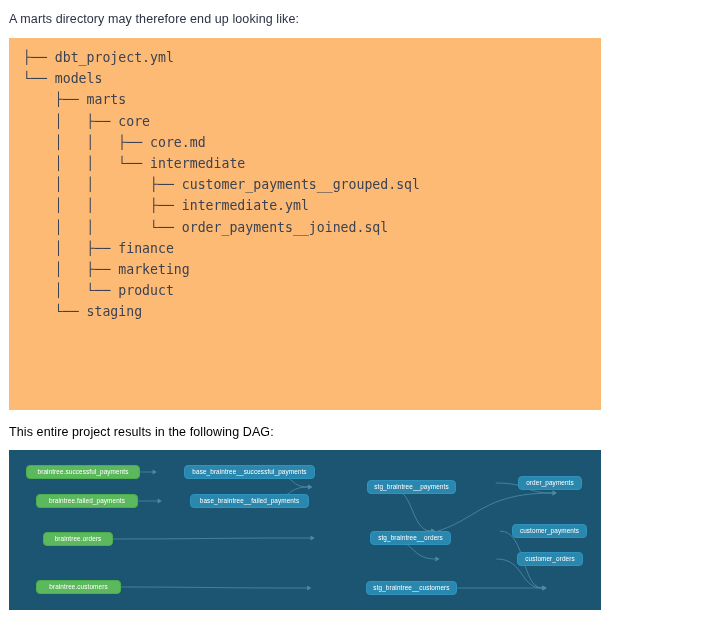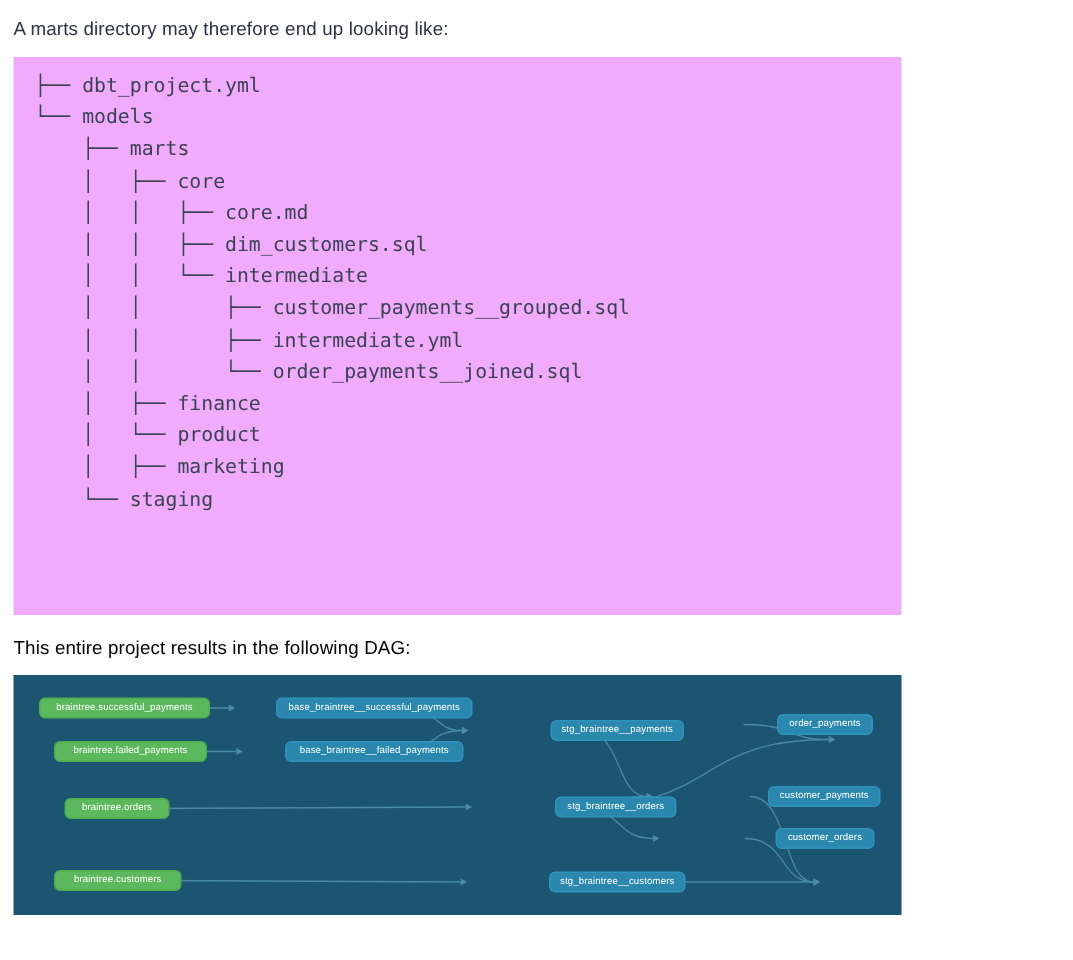--- a/index.html
+++ b/index.html
@@ -27,21 +27,21 @@
     font-size: 12.5px;
     line-height: 16px;
     color: #2c3244;
     padding: 11px 0 0 9px;
     letter-spacing: 0.1px;
   }
 
   
   .code-block {
     margin: 11px 9px 0 9px;
-    background: #f0abfc;
+    background: #fdba74;
     padding: 9px 0 9px 14px;
     box-sizing: border-box;
     height: 372px;
   }
   .code-line {
     font-family: "DejaVu Sans Mono", "Liberation Mono", monospace;
     font-size: 13.2px;
     line-height: 21.2px;
     color: #3b4252;
     white-space: pre;
@@ -103,28 +103,27 @@
 
   <div class="intro-text">A marts directory may therefore end up looking like:</div>
 
   <div class="code-block">
     <div id="tree-lines">
         <div class="code-line">├── dbt_project.yml</div>
         <div class="code-line">└── models</div>
         <div class="code-line">    ├── marts</div>
         <div class="code-line">    │   ├── core</div>
         <div class="code-line">    │   │   ├── core.md</div>
-        <div class="code-line">    │   │   ├── dim_customers.sql</div>
         <div class="code-line">    │   │   └── intermediate</div>
         <div class="code-line">    │   │       ├── customer_payments__grouped.sql</div>
         <div class="code-line">    │   │       ├── intermediate.yml</div>
         <div class="code-line">    │   │       └── order_payments__joined.sql</div>
         <div class="code-line">    │   ├── finance</div>
+        <div class="code-line">    │   ├── marketing</div>
         <div class="code-line">    │   └── product</div>
-        <div class="code-line">    │   ├── marketing</div>
         <div class="code-line">    └── staging</div>
       </div>
   </div>
 
   <div class="dag-text">This entire project results in the following DAG:</div>
 
   <div class="dag-wrap">
     <svg class="dag-svg" id="dag-svg" viewBox="0 0 697 160" preserveAspectRatio="none">
         <path d="M 131 22 C 159 22, 147 22, 169 22" fill="none" stroke="#4a8ba6" stroke-width="0.9"></path>
         <path d="M 169 19.6 L 174 22 L 169 24.4 Z" fill="#4a8ba6"></path>

